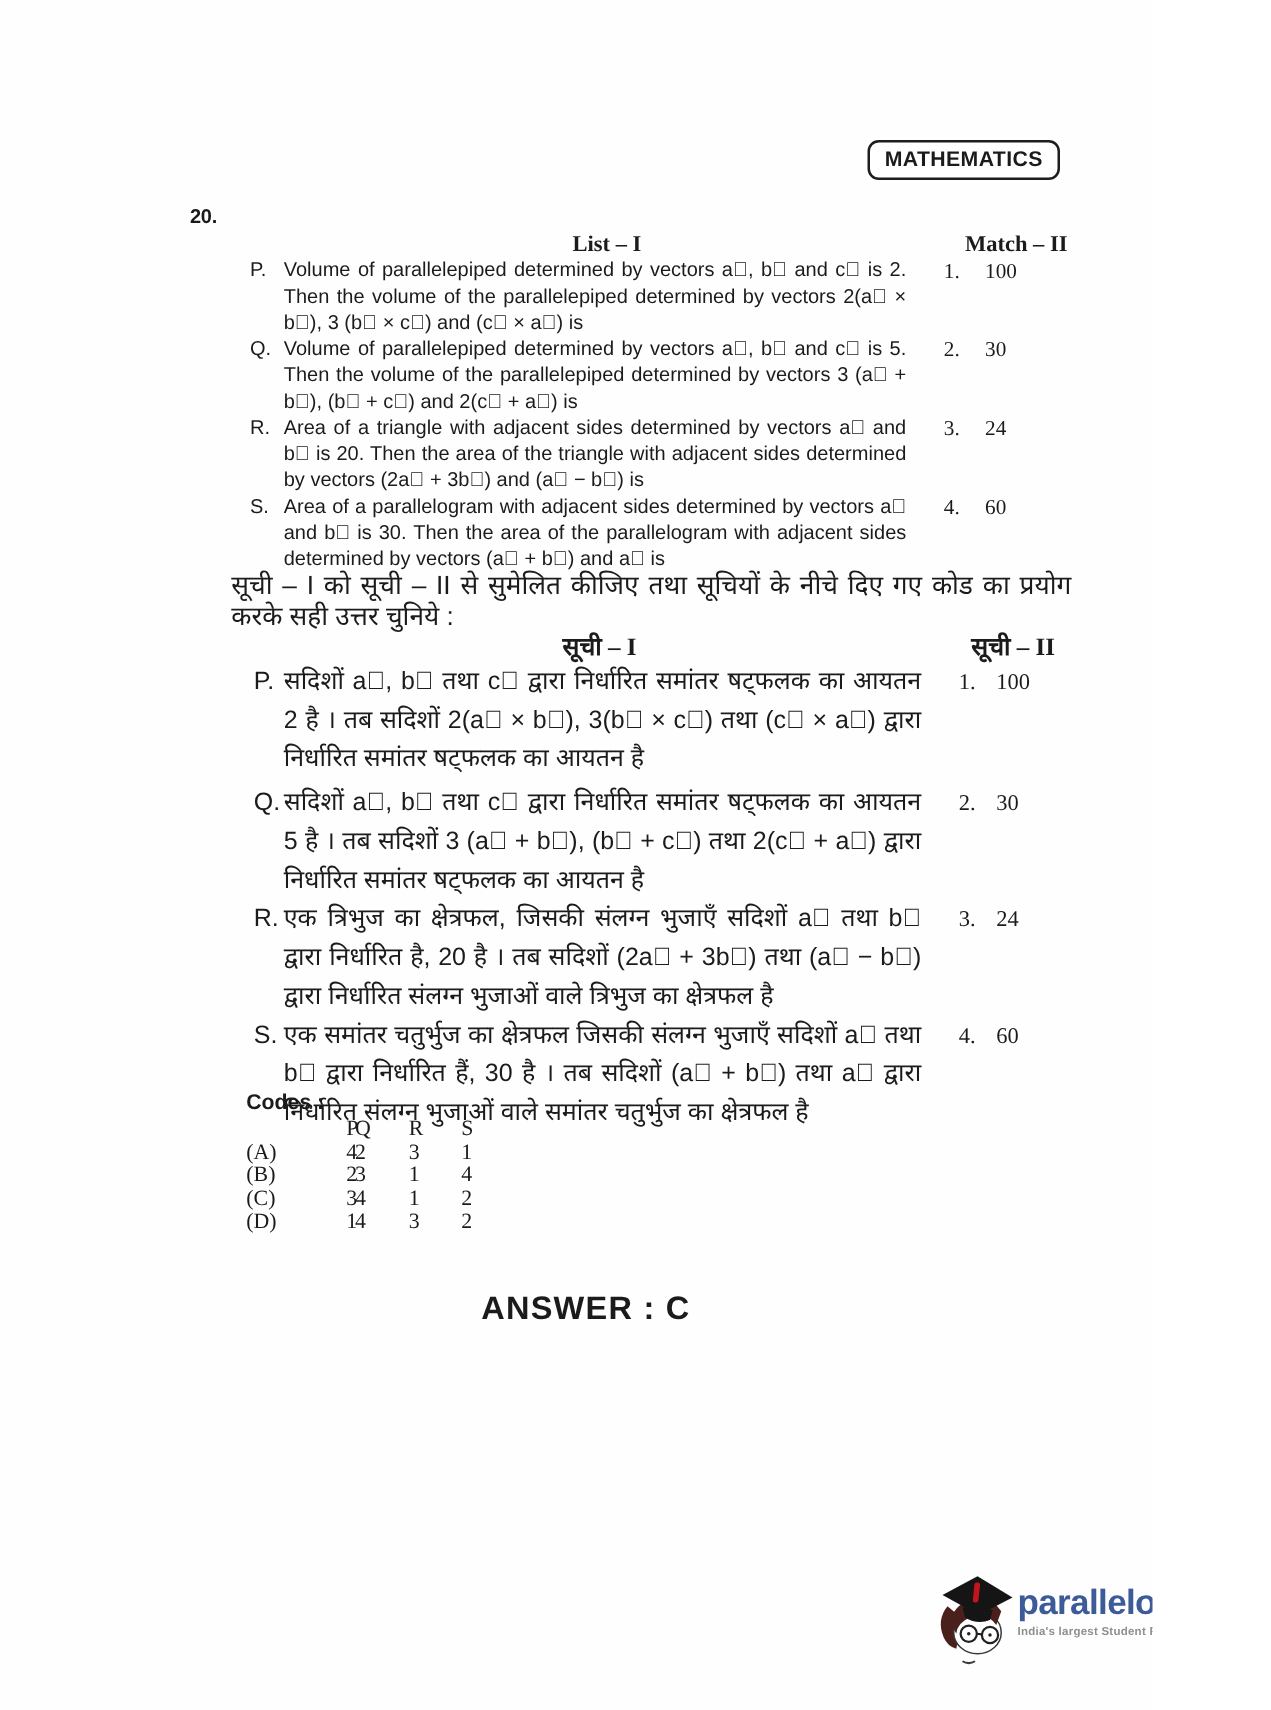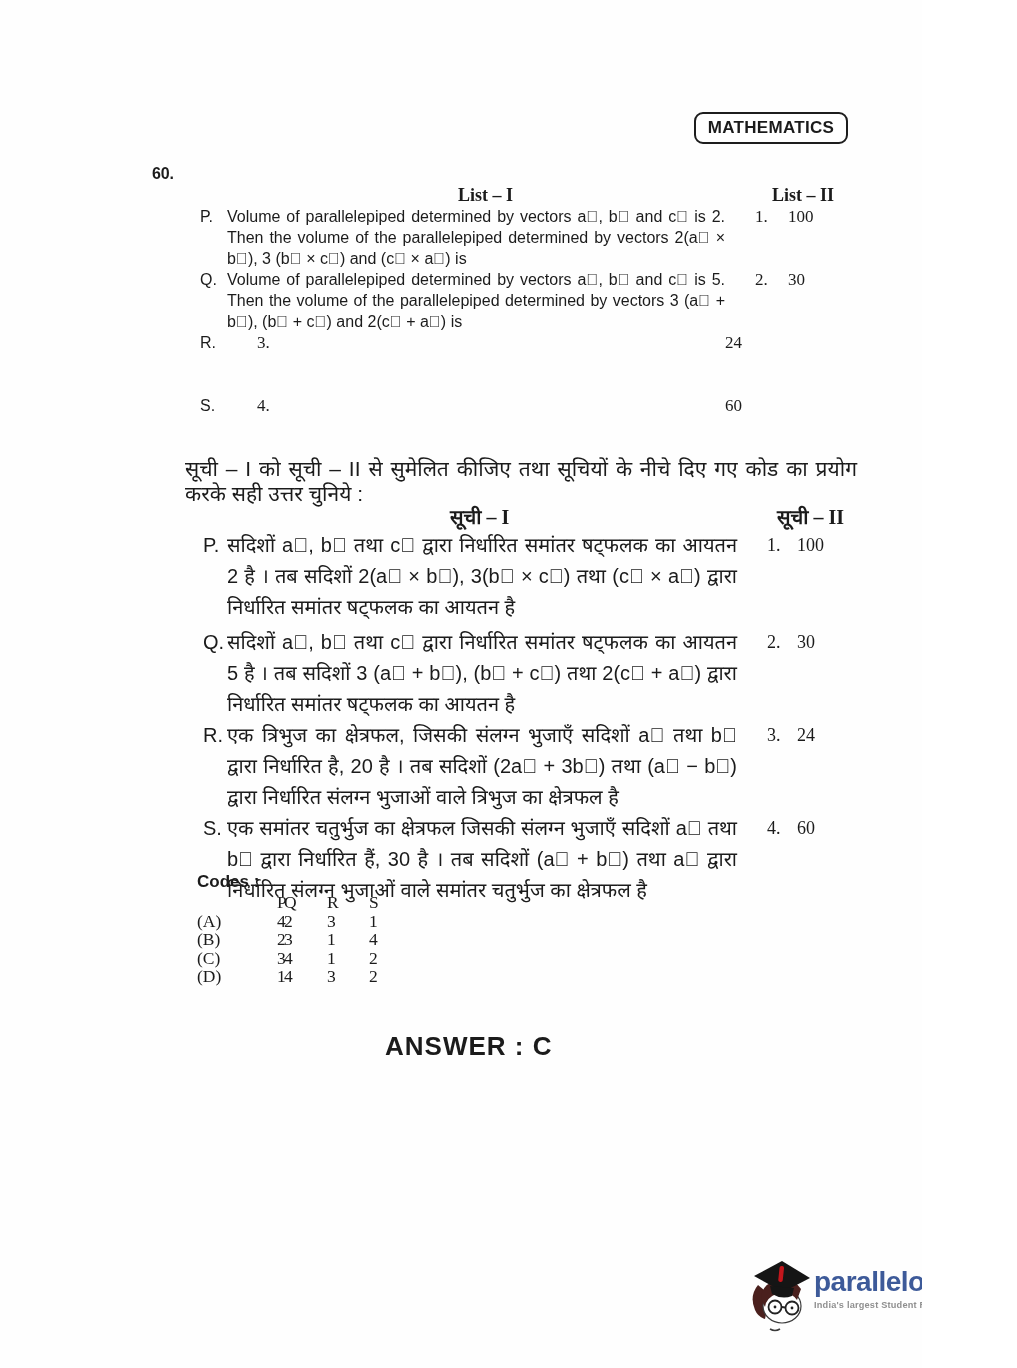--- a/index.html
+++ b/index.html
@@ -104,48 +104,50 @@
 </head>
 <body>
 
 <div class="page">
 
   <div class="badge">
     <span>MATHEMATICS</span>
   </div>
 
   <div class="question-line">
-    <span class="qnum">60.</span>
+    <span class="qnum">20.</span>
   </div>
 
   <div class="list-headers en">
     <span class="l1">List – I</span>
-    <span class="l2">List – II</span>
+    <span class="l2">Match – II</span>
   </div>
 
   <div class="items en">
     <div class="item-row">
       <span class="ilabel">P.</span>
       <div class="itext">Volume of parallelepiped determined by vectors a⃗, b⃗ and c⃗ is 2. Then the volume of the parallelepiped determined by vectors 2(a⃗ × b⃗), 3 (b⃗ × c⃗) and (c⃗ × a⃗) is</div>
       <span class="inum">1.</span>
       <span class="ival">100</span>
     </div>
     <div class="item-row">
       <span class="ilabel">Q.</span>
       <div class="itext">Volume of parallelepiped determined by vectors a⃗, b⃗ and c⃗ is 5. Then the volume of the parallelepiped determined by vectors 3 (a⃗ + b⃗), (b⃗ + c⃗) and 2(c⃗ + a⃗) is</div>
       <span class="inum">2.</span>
       <span class="ival">30</span>
     </div>
     <div class="item-row">
       <span class="ilabel">R.</span>
+      <div class="itext">Area of a triangle with adjacent sides determined by vectors a⃗ and b⃗ is 20. Then the area of the triangle with adjacent sides determined by vectors (2a⃗ + 3b⃗) and (a⃗ − b⃗) is</div>
       <span class="inum">3.</span>
       <span class="ival">24</span>
     </div>
     <div class="item-row">
       <span class="ilabel">S.</span>
+      <div class="itext">Area of a parallelogram with adjacent sides determined by vectors a⃗ and b⃗ is 30. Then the area of the parallelogram with adjacent sides determined by vectors (a⃗ + b⃗) and a⃗ is</div>
       <span class="inum">4.</span>
       <span class="ival">60</span>
     </div>
   </div>
 
   <div class="hindi-intro">सूची – I को सूची – II से सुमेलित कीजिए तथा सूचियों के नीचे दिए गए कोड का प्रयोग करके सही उत्तर चुनिये :</div>
 
   <div class="list-headers hi">
     <span class="l1">सूची – I</span>
     <span class="l2">सूची – II</span>

